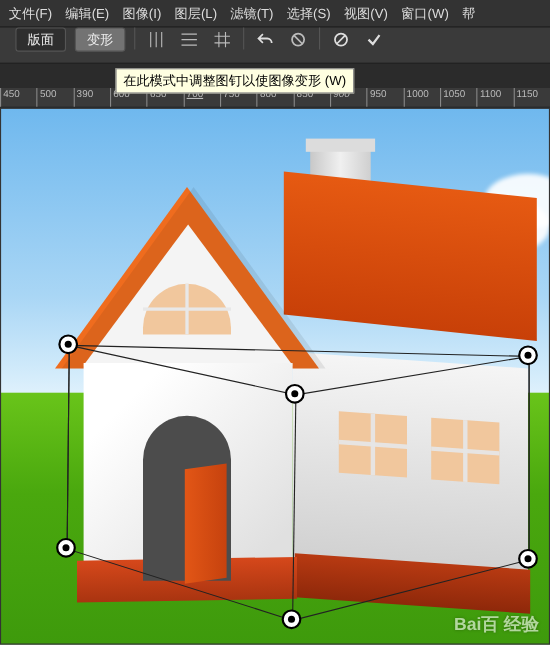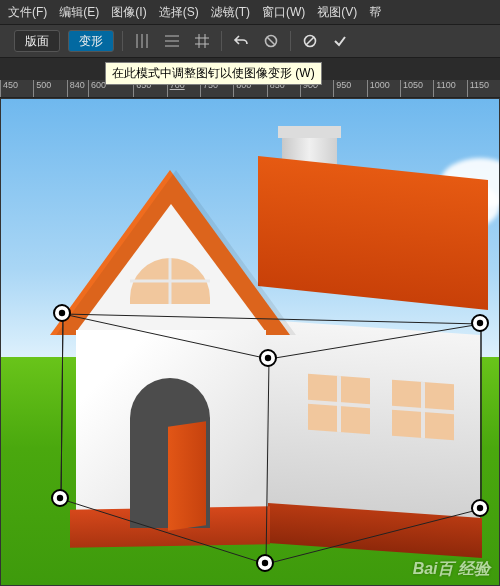--- a/index.html
+++ b/index.html
@@ -24,34 +24,34 @@
     line-height: 24px;
     color: #ddd;
     cursor: default;
   }
   
   .optbar {
     height: 34px;
     background: #3a3a3a;
     border-top: 1px solid #1d1d1d;
     border-bottom: 1px solid #1d1d1d;
-    display: flex; align-items: center;
+    display: flex; align-items: flex-start;
     gap: 8px;
     padding-left: 14px;
   }
   .pill {
     height: 22px; line-height: 20px;
     padding: 0 10px;
     border: 1px solid #555;
     border-radius: 3px;
     background: #2e2e2e;
     color: #eee;
     font-size: 12px;
   }
-  .pill.active { background: #0369a1; }
+  .pill.active { background: #737373; }
   .divider { width: 1px; height: 20px; background: #555; }
   .opticon {
     width: 22px; height: 22px;
     display: flex; align-items: center; justify-content: center;
     color: #bbb;
   }
   .opticon svg { width: 16px; height: 16px; }
   .gridicons { display:flex; gap:8px; align-items:center;}
   
   .tabbar {
@@ -214,35 +214,35 @@
     position:absolute; width:20px; height:20px;
     transform: translate(-50%,-50%);
   }
   .pin svg { width:20px; height:20px; display:block;}
   
   .wm {
     position:absolute; right:10px; bottom:10px;
     color:#fff; opacity:.6;
     text-align:right; font-size:11px; line-height:14px;
     text-shadow:0 0 3px rgba(0,0,0,.5);
-    font-style:italic;
   }
   .wm .brand{ font-size:16px; font-weight:bold;}
 </style>
 </head>
 <body>
 
 <div class="menubar">
   <div class="item">文件(F)</div>
   <div class="item">编辑(E)</div>
   <div class="item">图像(I)</div>
+  <div class="item">图层(L)</div>
+  <div class="item">滤镜(T)</div>
   <div class="item">选择(S)</div>
-  <div class="item">滤镜(T)</div>
+  <div class="item">视图(V)</div>
   <div class="item">窗口(W)</div>
-  <div class="item">视图(V)</div>
   <div class="item">帮</div>
 </div>
 
 <div class="optbar">
   <div class="pill">版面</div>
   <div class="pill active">变形</div>
   <div class="divider"></div>
 
   <div class="gridicons">
     <div class="opticon">
@@ -304,22 +304,22 @@
   </div>
 </div>
 
 <div class="tabbar">
   <div class="tooltip">在此模式中调整图钉以使图像变形 (W)</div>
 </div>
 
 <div class="ruler-h" id="rulerH">
     <div class="tick" style="left: 0px;">450</div>
     <div class="tick" style="left: 33.3333px;">500</div>
-    <div class="tick" style="left: 66.6667px;">840</div>
-    <div class="tick" style="left: 88px;">600</div>
+    <div class="tick" style="left: 66.6667px;">390</div>
+    <div class="tick" style="left: 100px;">600</div>
     <div class="tick" style="left: 133.333px;">650</div>
     <div class="tick" style="left: 166.667px; text-decoration: underline;">700</div>
     <div class="tick" style="left: 200px;">750</div>
     <div class="tick" style="left: 233.333px;">800</div>
     <div class="tick" style="left: 266.667px;">850</div>
     <div class="tick" style="left: 300px; font-style: italic;">900</div>
     <div class="tick" style="left: 333.333px;">950</div>
     <div class="tick" style="left: 366.667px;">1000</div>
     <div class="tick" style="left: 400px;">1050</div>
     <div class="tick" style="left: 433.333px;">1100</div>

